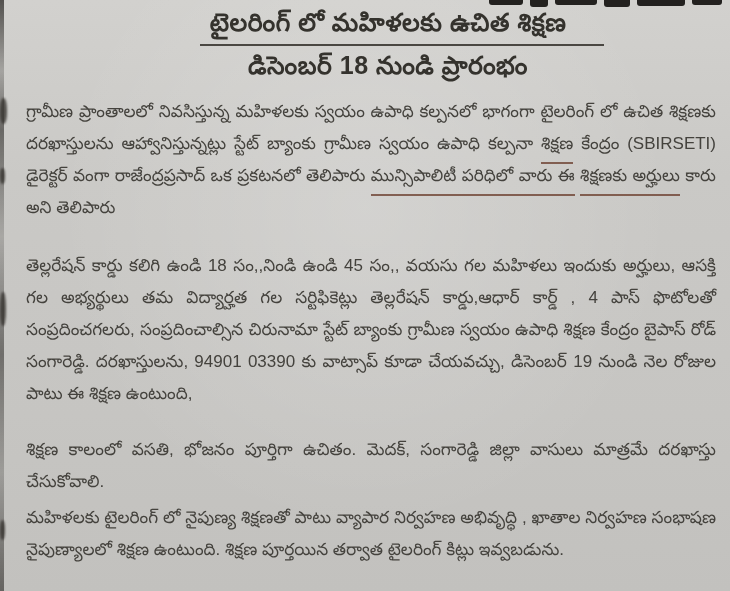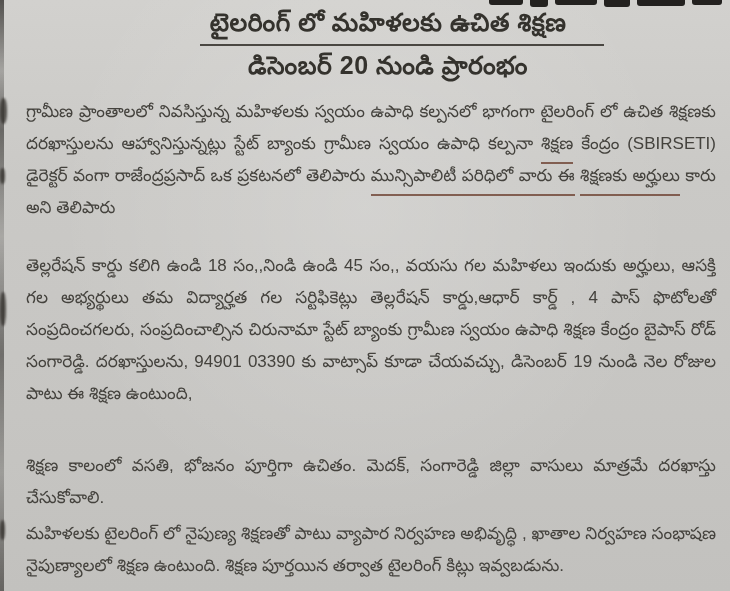--- a/index.html
+++ b/index.html
@@ -55,21 +55,21 @@
     width:404px;border:0;border-top:2.5px solid #4a4742;
     margin:5px auto 3px;transform:translateX(14px);
   }
   .doc-subtitle{
     font-size:25px;line-height:32px;font-weight:bold;color:#34322d;
     letter-spacing:.5px;margin:0;
   }
   .doc-body{margin-top:15px;font-size:17px;line-height:32px;text-align:justify;}
   .doc-body p{margin:0;}
   .doc-body p:nth-child(1){margin-bottom:26px;}
-  .doc-body p:nth-child(2){margin-bottom:40px;}
+  .doc-body p:nth-child(2){margin-bottom:24px;}
   .doc-body p:nth-child(3){margin-bottom:4px;}
   .ul{
     border-bottom:2px solid rgba(110,66,50,.8);
     padding-bottom:9px;
   }
 </style>
 </head>
 <body>
 
 <div class="scan-page">
@@ -86,21 +86,21 @@
       <i class="c3"></i>
       <i class="c4"></i>
       <i class="c5"></i>
       <i class="c6"></i>
   </div>
 
   <div class="page-inner">
     <div class="title-block">
       <h1 class="doc-title">టైలరింగ్ లో మహిళలకు  ఉచిత శిక్షణ</h1>
       <hr class="title-rule">
-      <h2 class="doc-subtitle">డిసెంబర్ 20 నుండి ప్రారంభం</h2>
+      <h2 class="doc-subtitle">డిసెంబర్ 18 నుండి ప్రారంభం</h2>
     </div>
 
     <div class="doc-body">
         <p><span>గ్రామీణ ప్రాంతాలలో నివసిస్తున్న మహిళలకు  స్వయం ఉపాధి కల్పనలో భాగంగా టైలరింగ్ లో ఉచిత శిక్షణకు దరఖాస్తులను ఆహ్వానిస్తున్నట్లు స్టేట్ బ్యాంకు గ్రామీణ స్వయం ఉపాధి కల్పనా </span><span class="ul">శిక్షణ</span><span> కేంద్రం (SBIRSETI) డైరెక్టర్ వంగా రాజేంద్రప్రసాద్ ఒక ప్రకటనలో తెలిపారు </span><span class="ul">మున్సిపాలిటీ పరిధిలో వారు ఈ</span><span> </span><span class="ul">శిక్షణకు అర్హులు</span><span> కారు అని తెలిపారు</span></p>
         <p><span>తెల్లరేషన్ కార్డు కలిగి ఉండి 18 సం,,నిండి ఉండి 45 సం,, వయసు గల మహిళలు ఇందుకు అర్హులు, ఆసక్తి గల అభ్యర్థులు తమ విద్యార్హత గల సర్టిఫికెట్లు తెల్లరేషన్ కార్డు,ఆధార్ కార్డ్ , 4 పాస్ ఫొటోలతో సంప్రదించగలరు, సంప్రదించాల్సిన చిరునామా స్టేట్ బ్యాంకు గ్రామీణ స్వయం ఉపాధి శిక్షణ కేంద్రం బైపాస్ రోడ్ సంగారెడ్డి. దరఖాస్తులను, 94901 03390 కు వాట్సాప్ కూడా చేయవచ్చు, డిసెంబర్ 19 నుండి నెల రోజుల పాటు ఈ శిక్షణ ఉంటుంది,</span></p>
         <p><span>శిక్షణ కాలంలో వసతి, భోజనం పూర్తిగా ఉచితం. మెదక్, సంగారెడ్డి జిల్లా వాసులు మాత్రమే దరఖాస్తు చేసుకోవాలి.</span></p>
         <p><span>మహిళలకు టైలరింగ్ లో నైపుణ్య శిక్షణతో పాటు వ్యాపార నిర్వహణ అభివృద్ధి , ఖాతాల నిర్వహణ సంభాషణ నైపుణ్యాలలో శిక్షణ ఉంటుంది. శిక్షణ పూర్తయిన తర్వాత టైలరింగ్ కిట్లు ఇవ్వబడును.</span></p>
       </div>
   </div>
 

